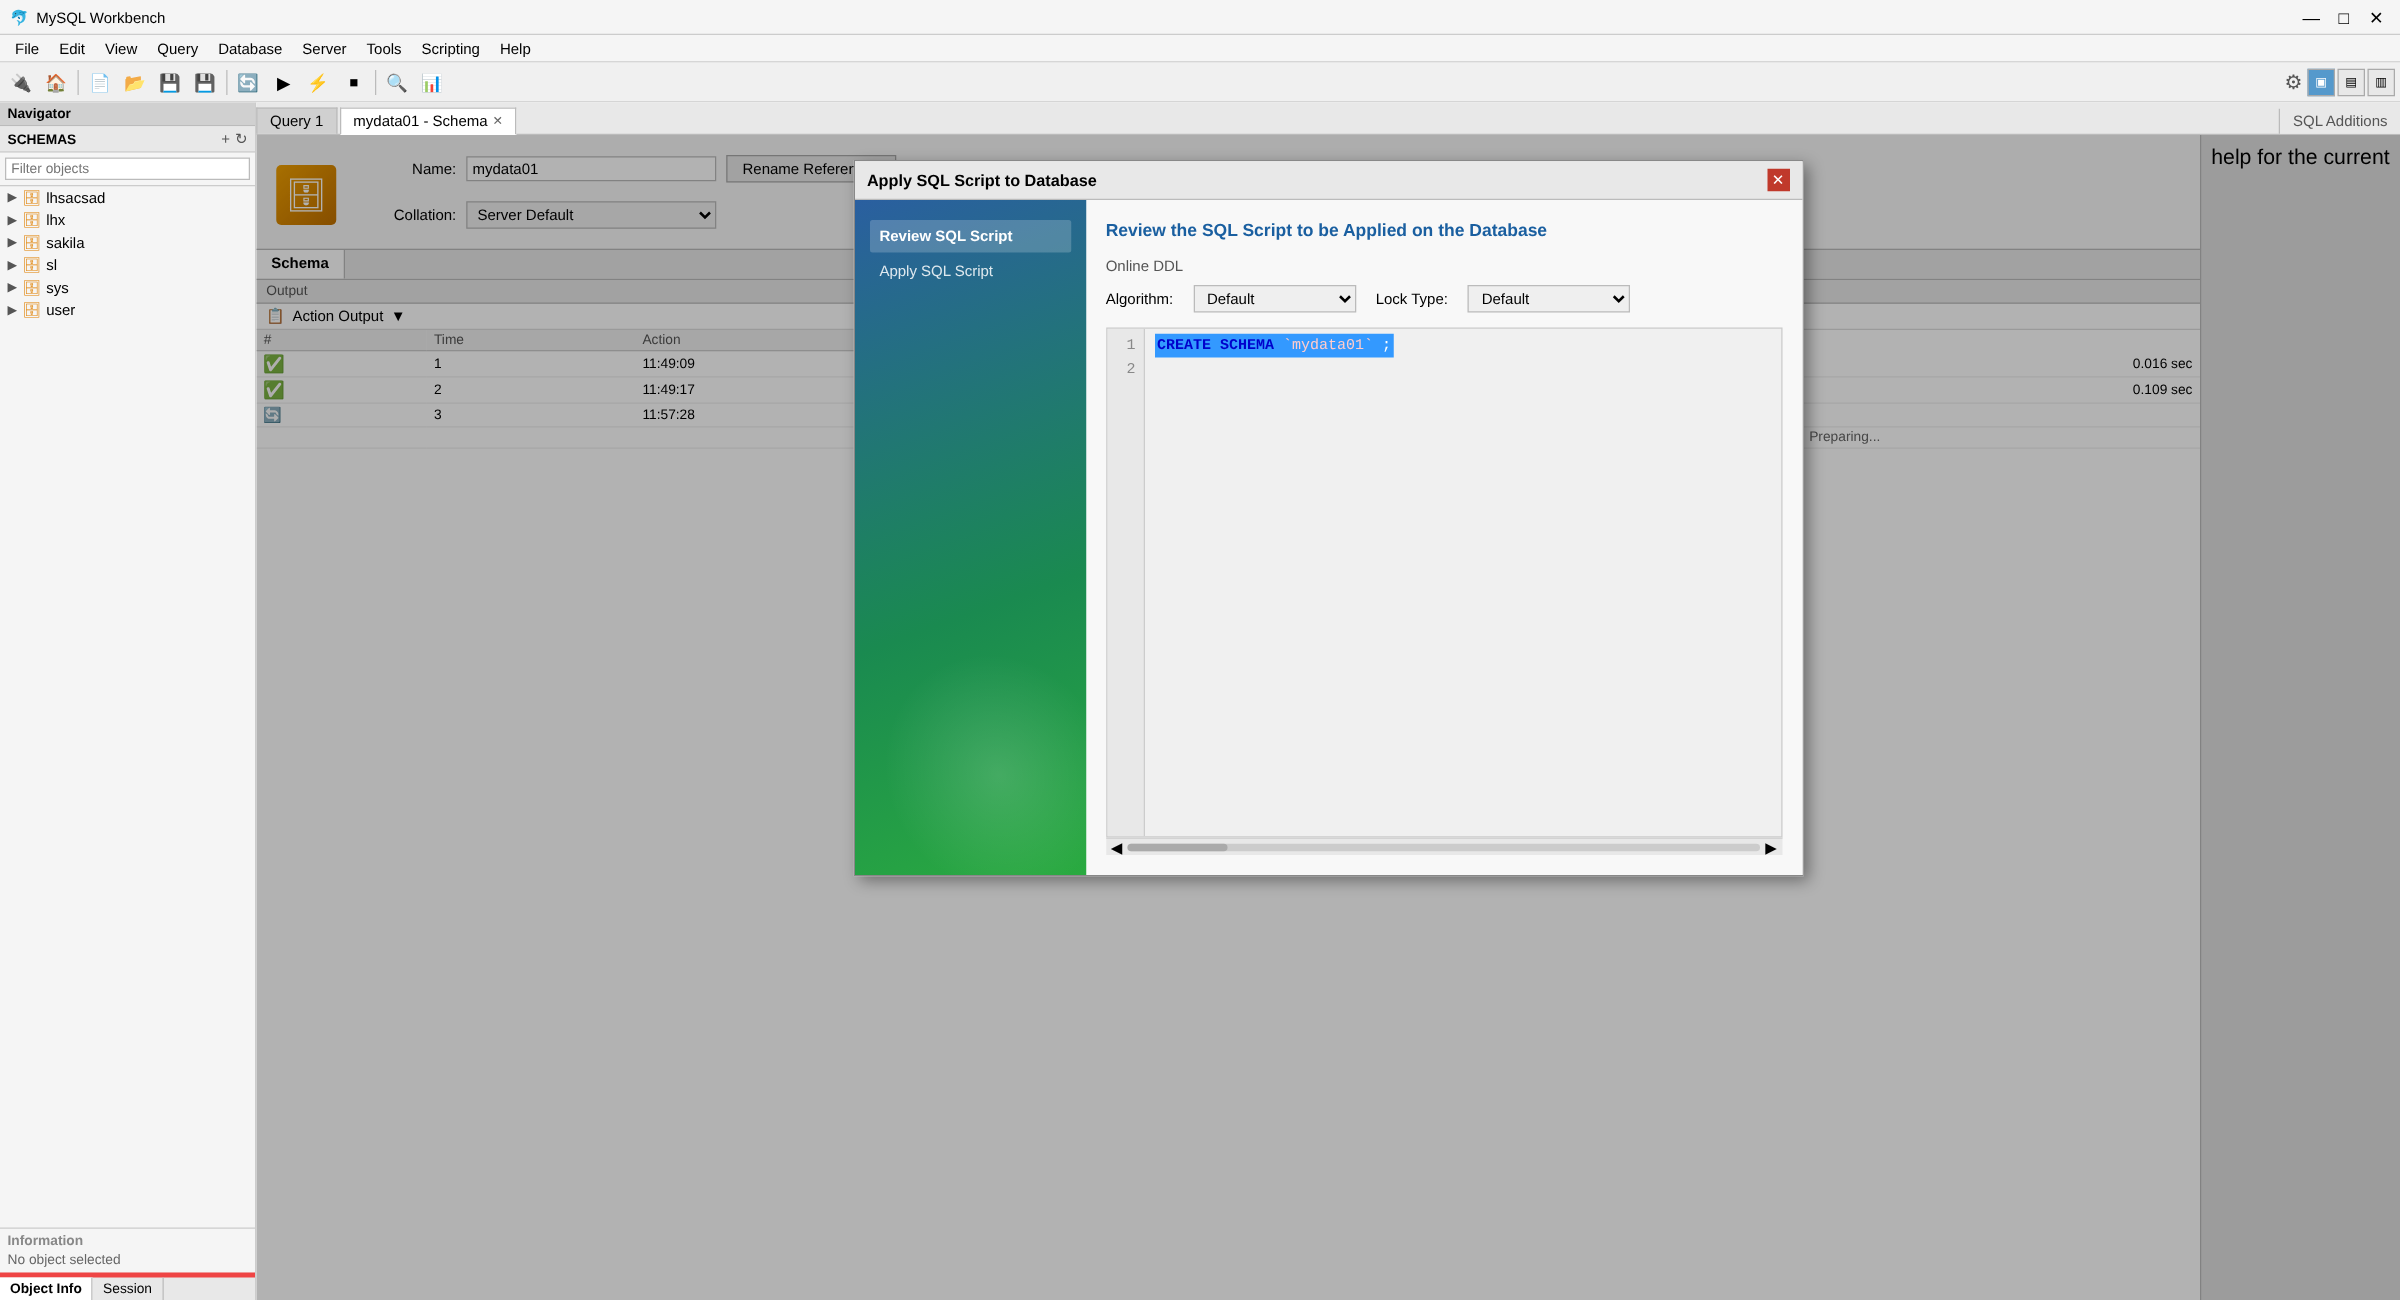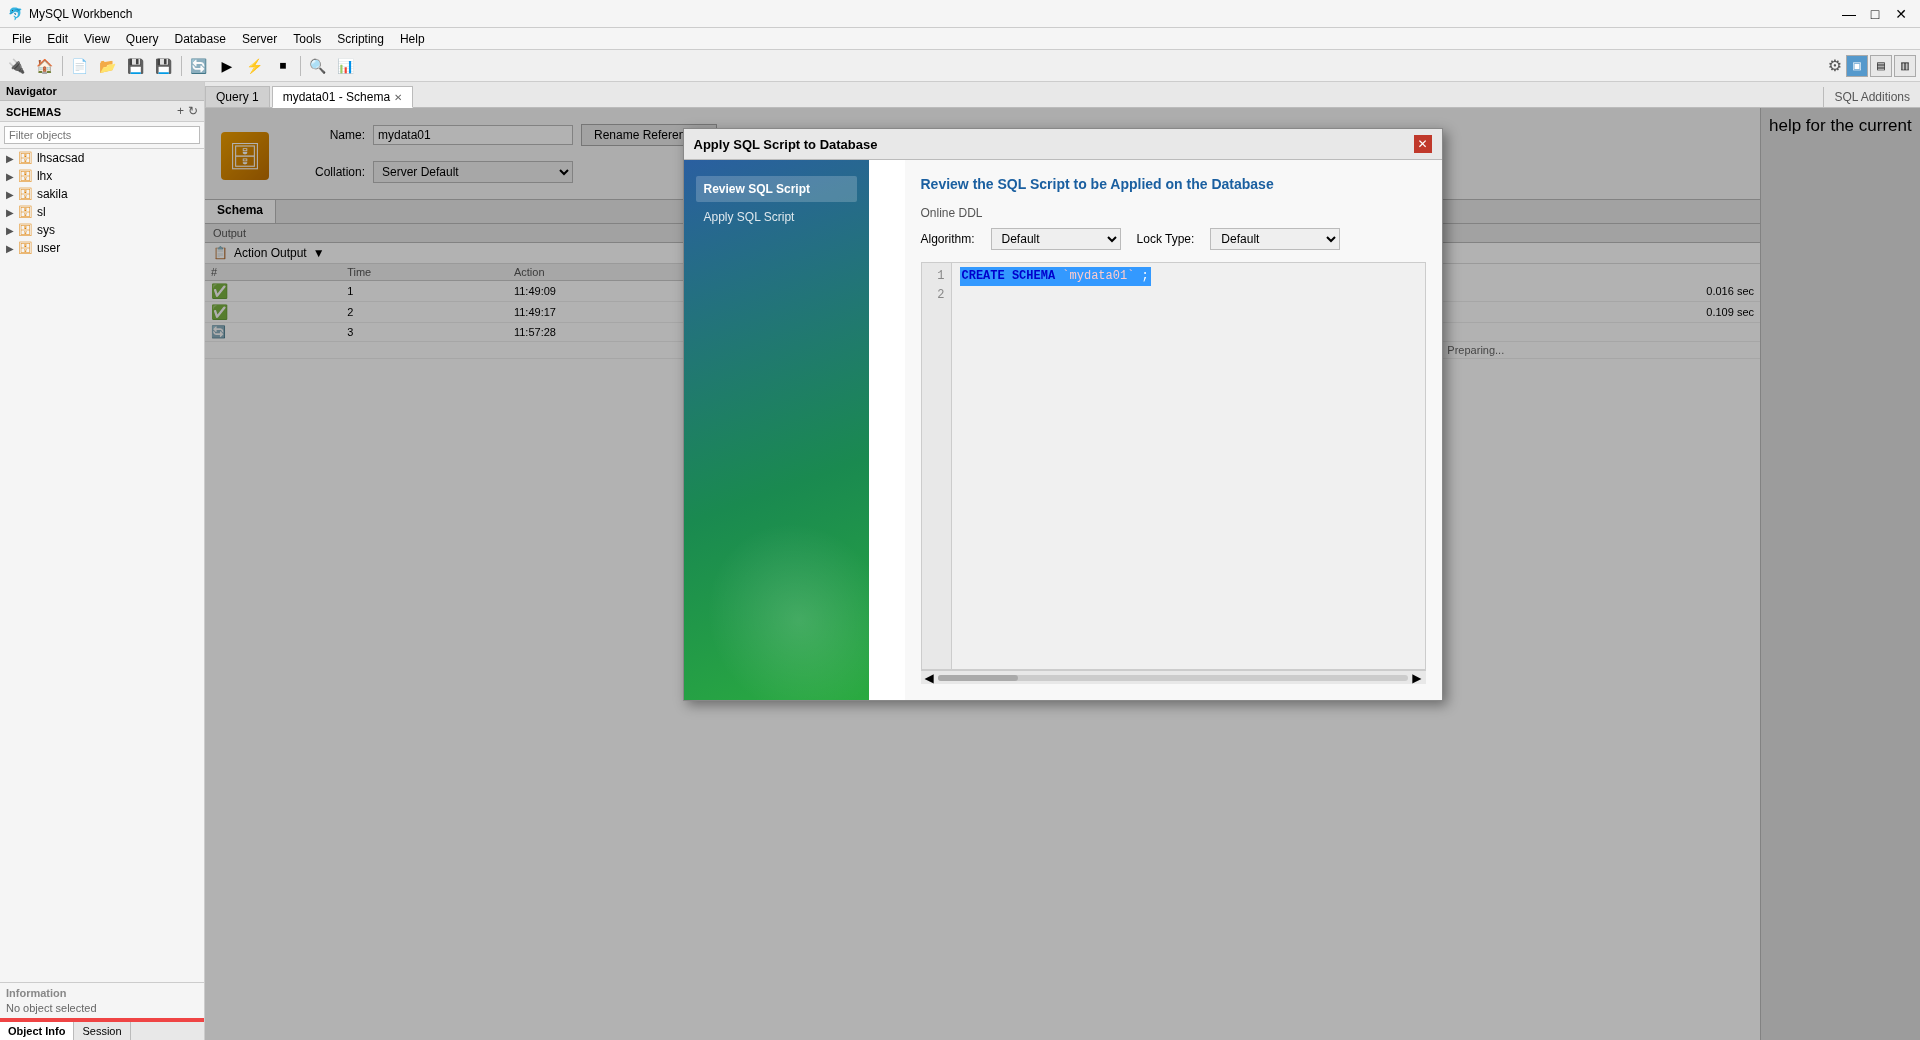--- a/index.html
+++ b/index.html
@@ -257,21 +257,20 @@
     }
     .modal-close {
       background: #c0392b; color: white; border: none;
       width: 18px; height: 18px; cursor: pointer; font-size: 12px;
       display: flex; align-items: center; justify-content: center;
     }
 
     .modal-body {
       display: flex;
       height: 540px;
-      gap: 36px;
     }
 
     
     .modal-left {
       width: 185px;
       background: linear-gradient(160deg, #2a5fa0 0%, #1a8a50 60%, #2aaa40 100%);
       flex-shrink: 0;
       position: relative;
       overflow: hidden;
     }

